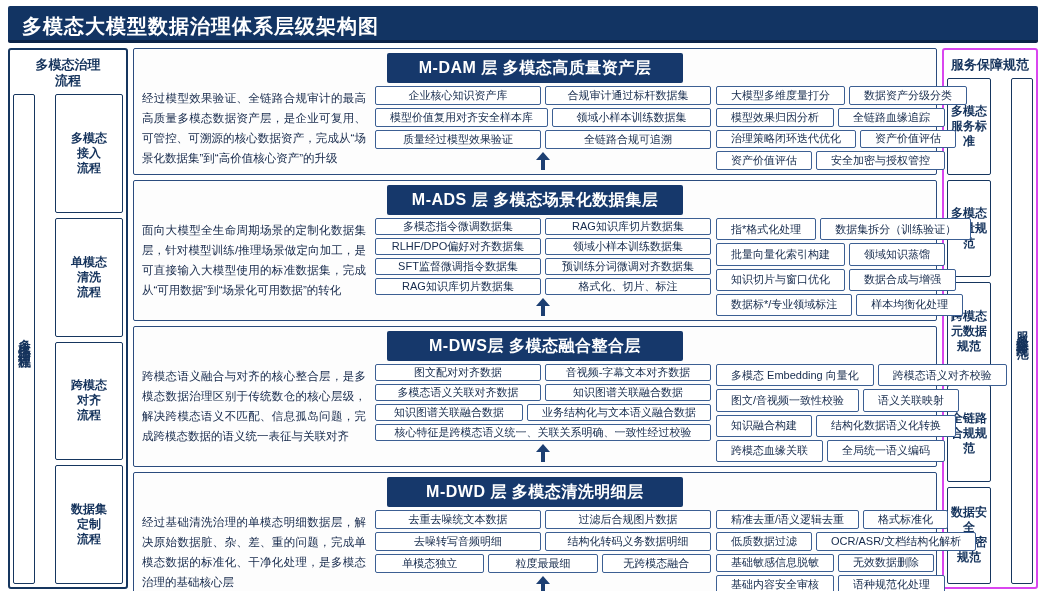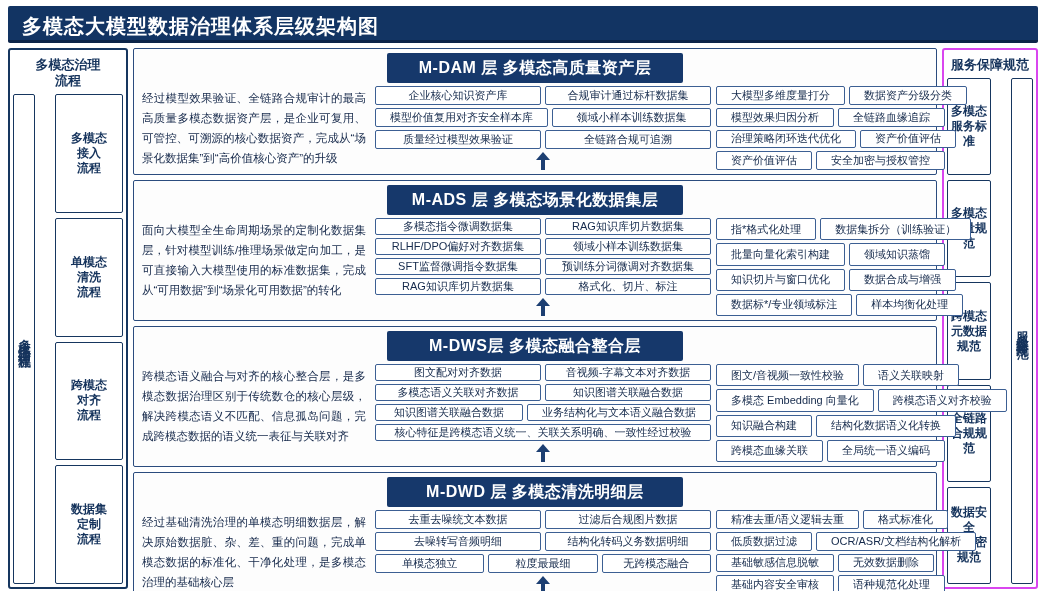--- a/index.html
+++ b/index.html
@@ -258,26 +258,26 @@
             </div>
             <div class="grid-row">
               <div class="cell">核心特征是跨模态语义统一、关联关系明确、一致性经过校验</div>
             </div>
             <div class="arrow-slot">
               <div class="uparrow"></div>
             </div>
           </div>
           <div class="right-grid">
             <div class="grid-row">
+              <div class="cell">多模态 Embedding 向量化</div>
+              <div class="cell">跨模态语义对齐校验</div>
+            </div>
+            <div class="grid-row">
               <div class="cell">图文/音视频一致性校验</div>
               <div class="cell">语义关联映射</div>
-            </div>
-            <div class="grid-row">
-              <div class="cell">多模态 Embedding 向量化</div>
-              <div class="cell">跨模态语义对齐校验</div>
             </div>
             <div class="grid-row">
               <div class="cell">知识融合构建</div>
               <div class="cell">结构化数据语义化转换</div>
             </div>
             <div class="grid-row">
               <div class="cell">跨模态血缘关联</div>
               <div class="cell">全局统一语义编码</div>
             </div>
           </div>

